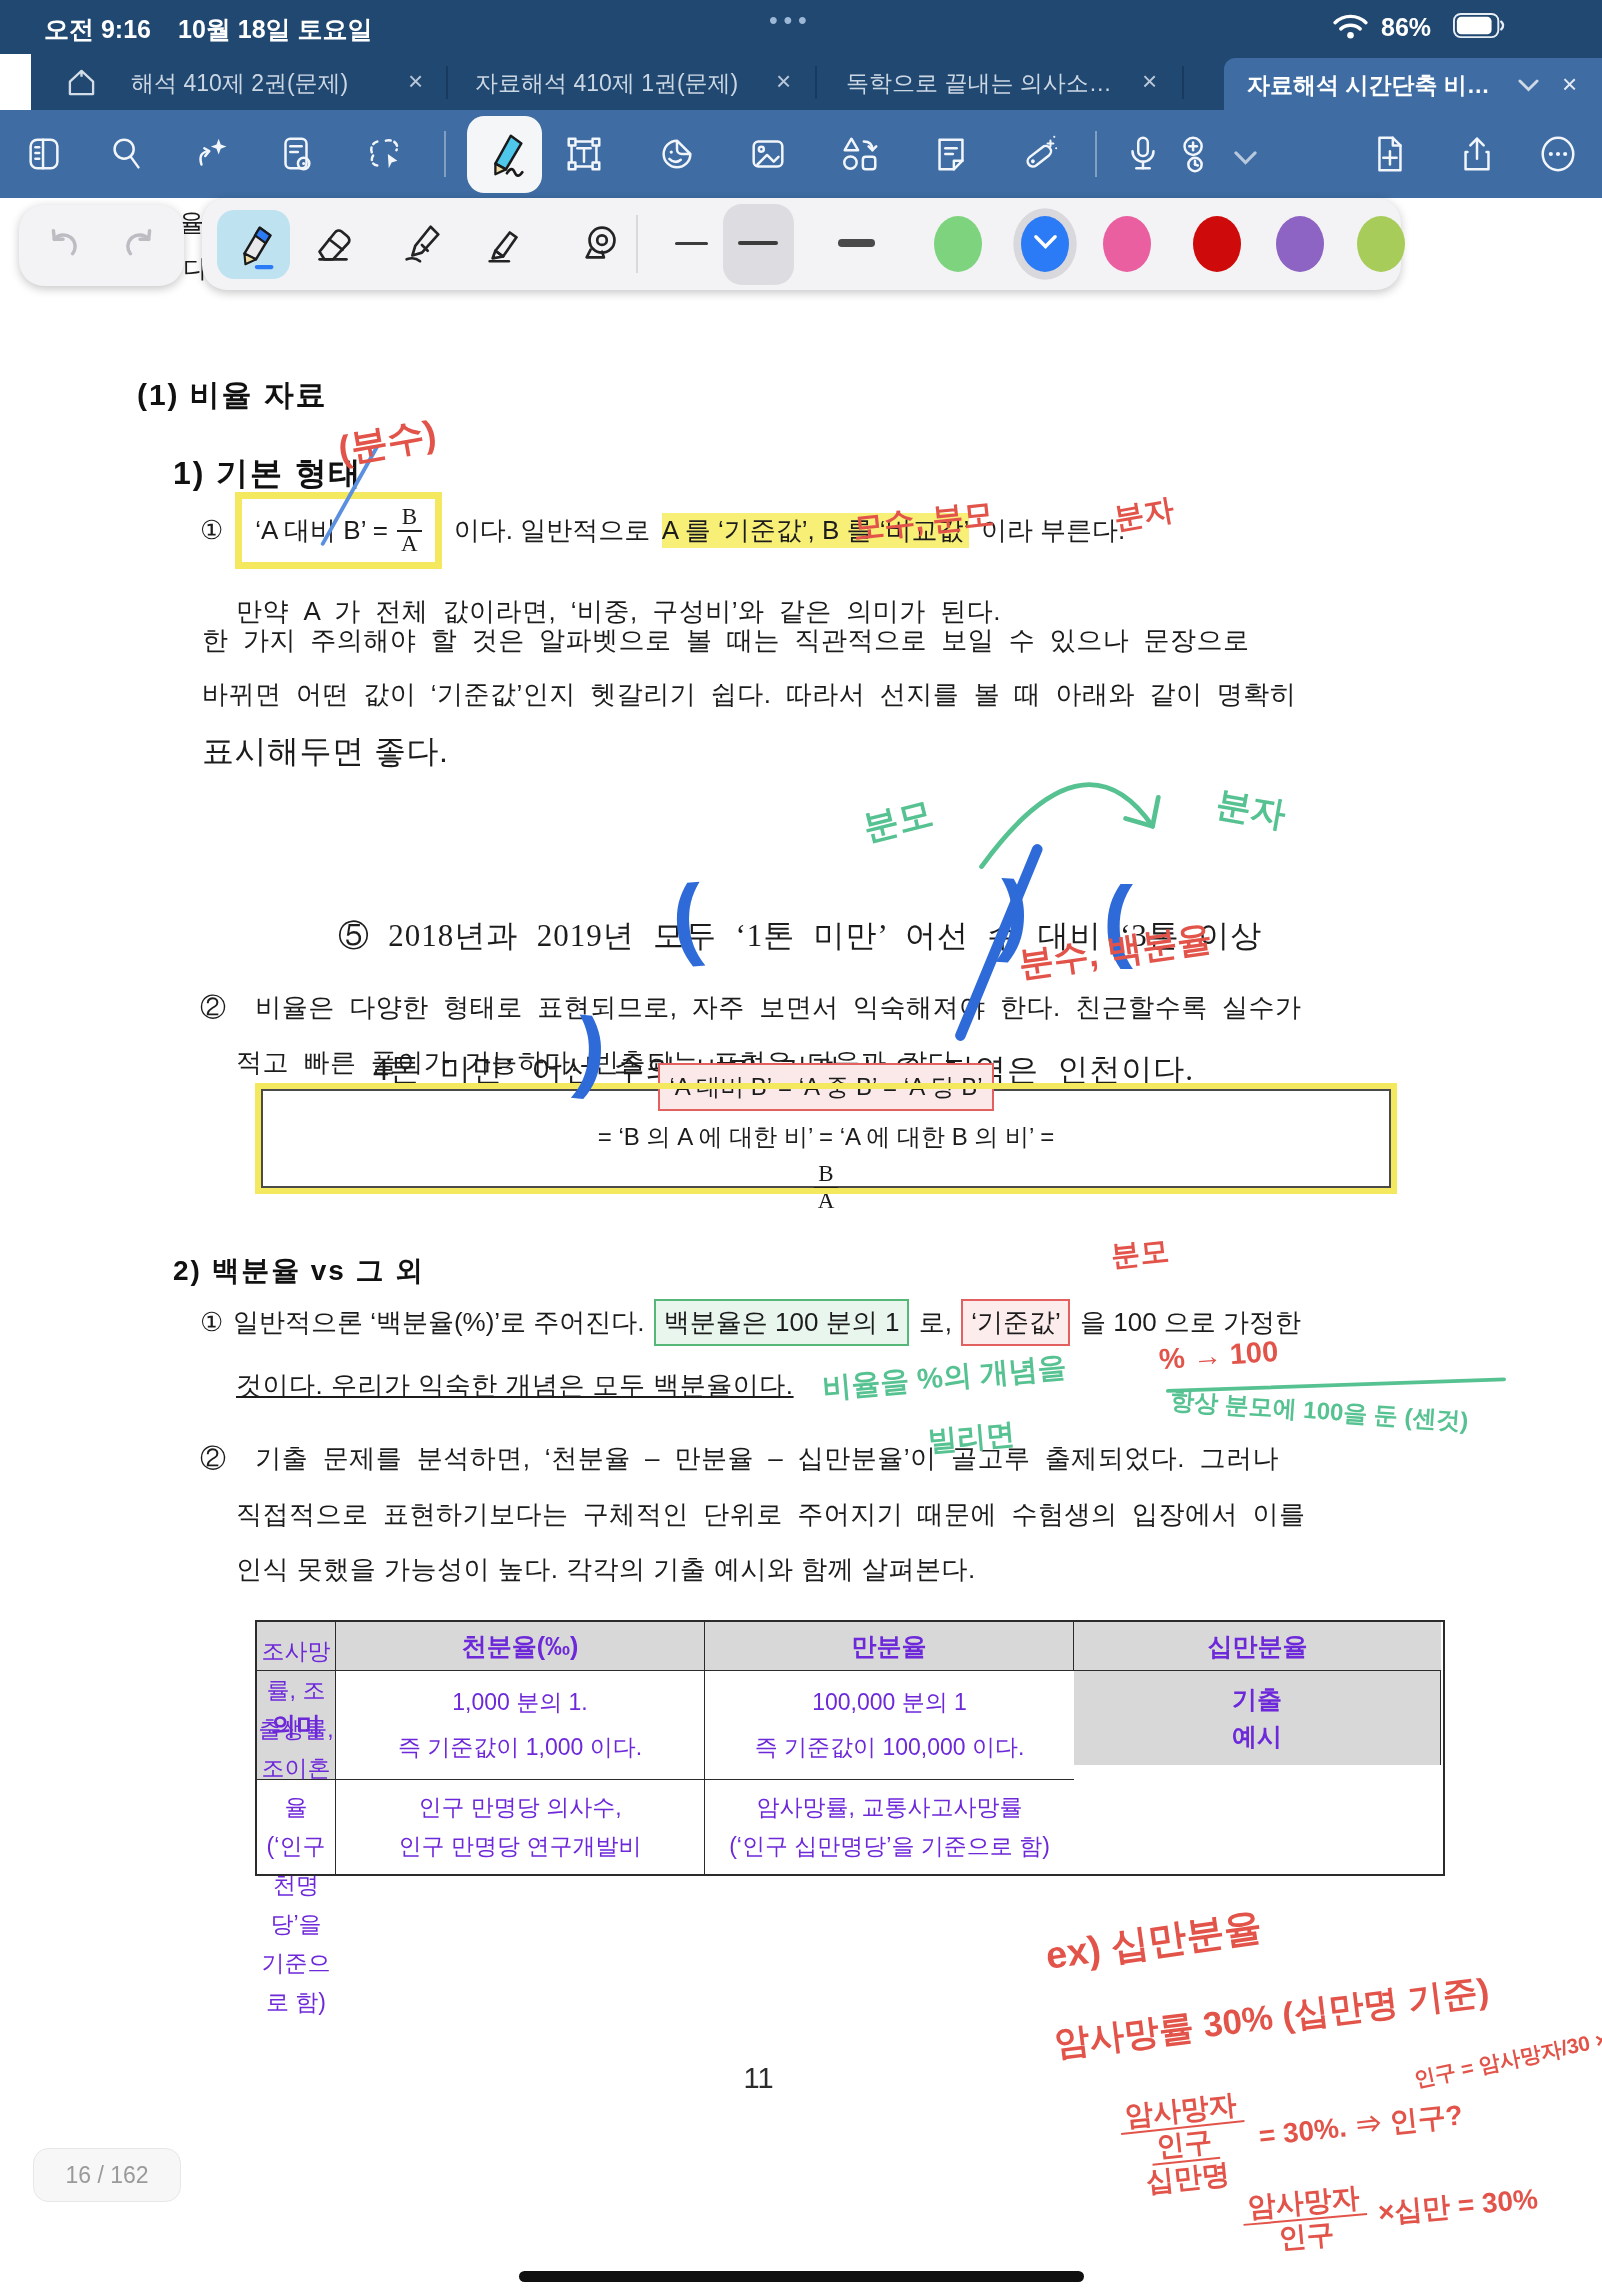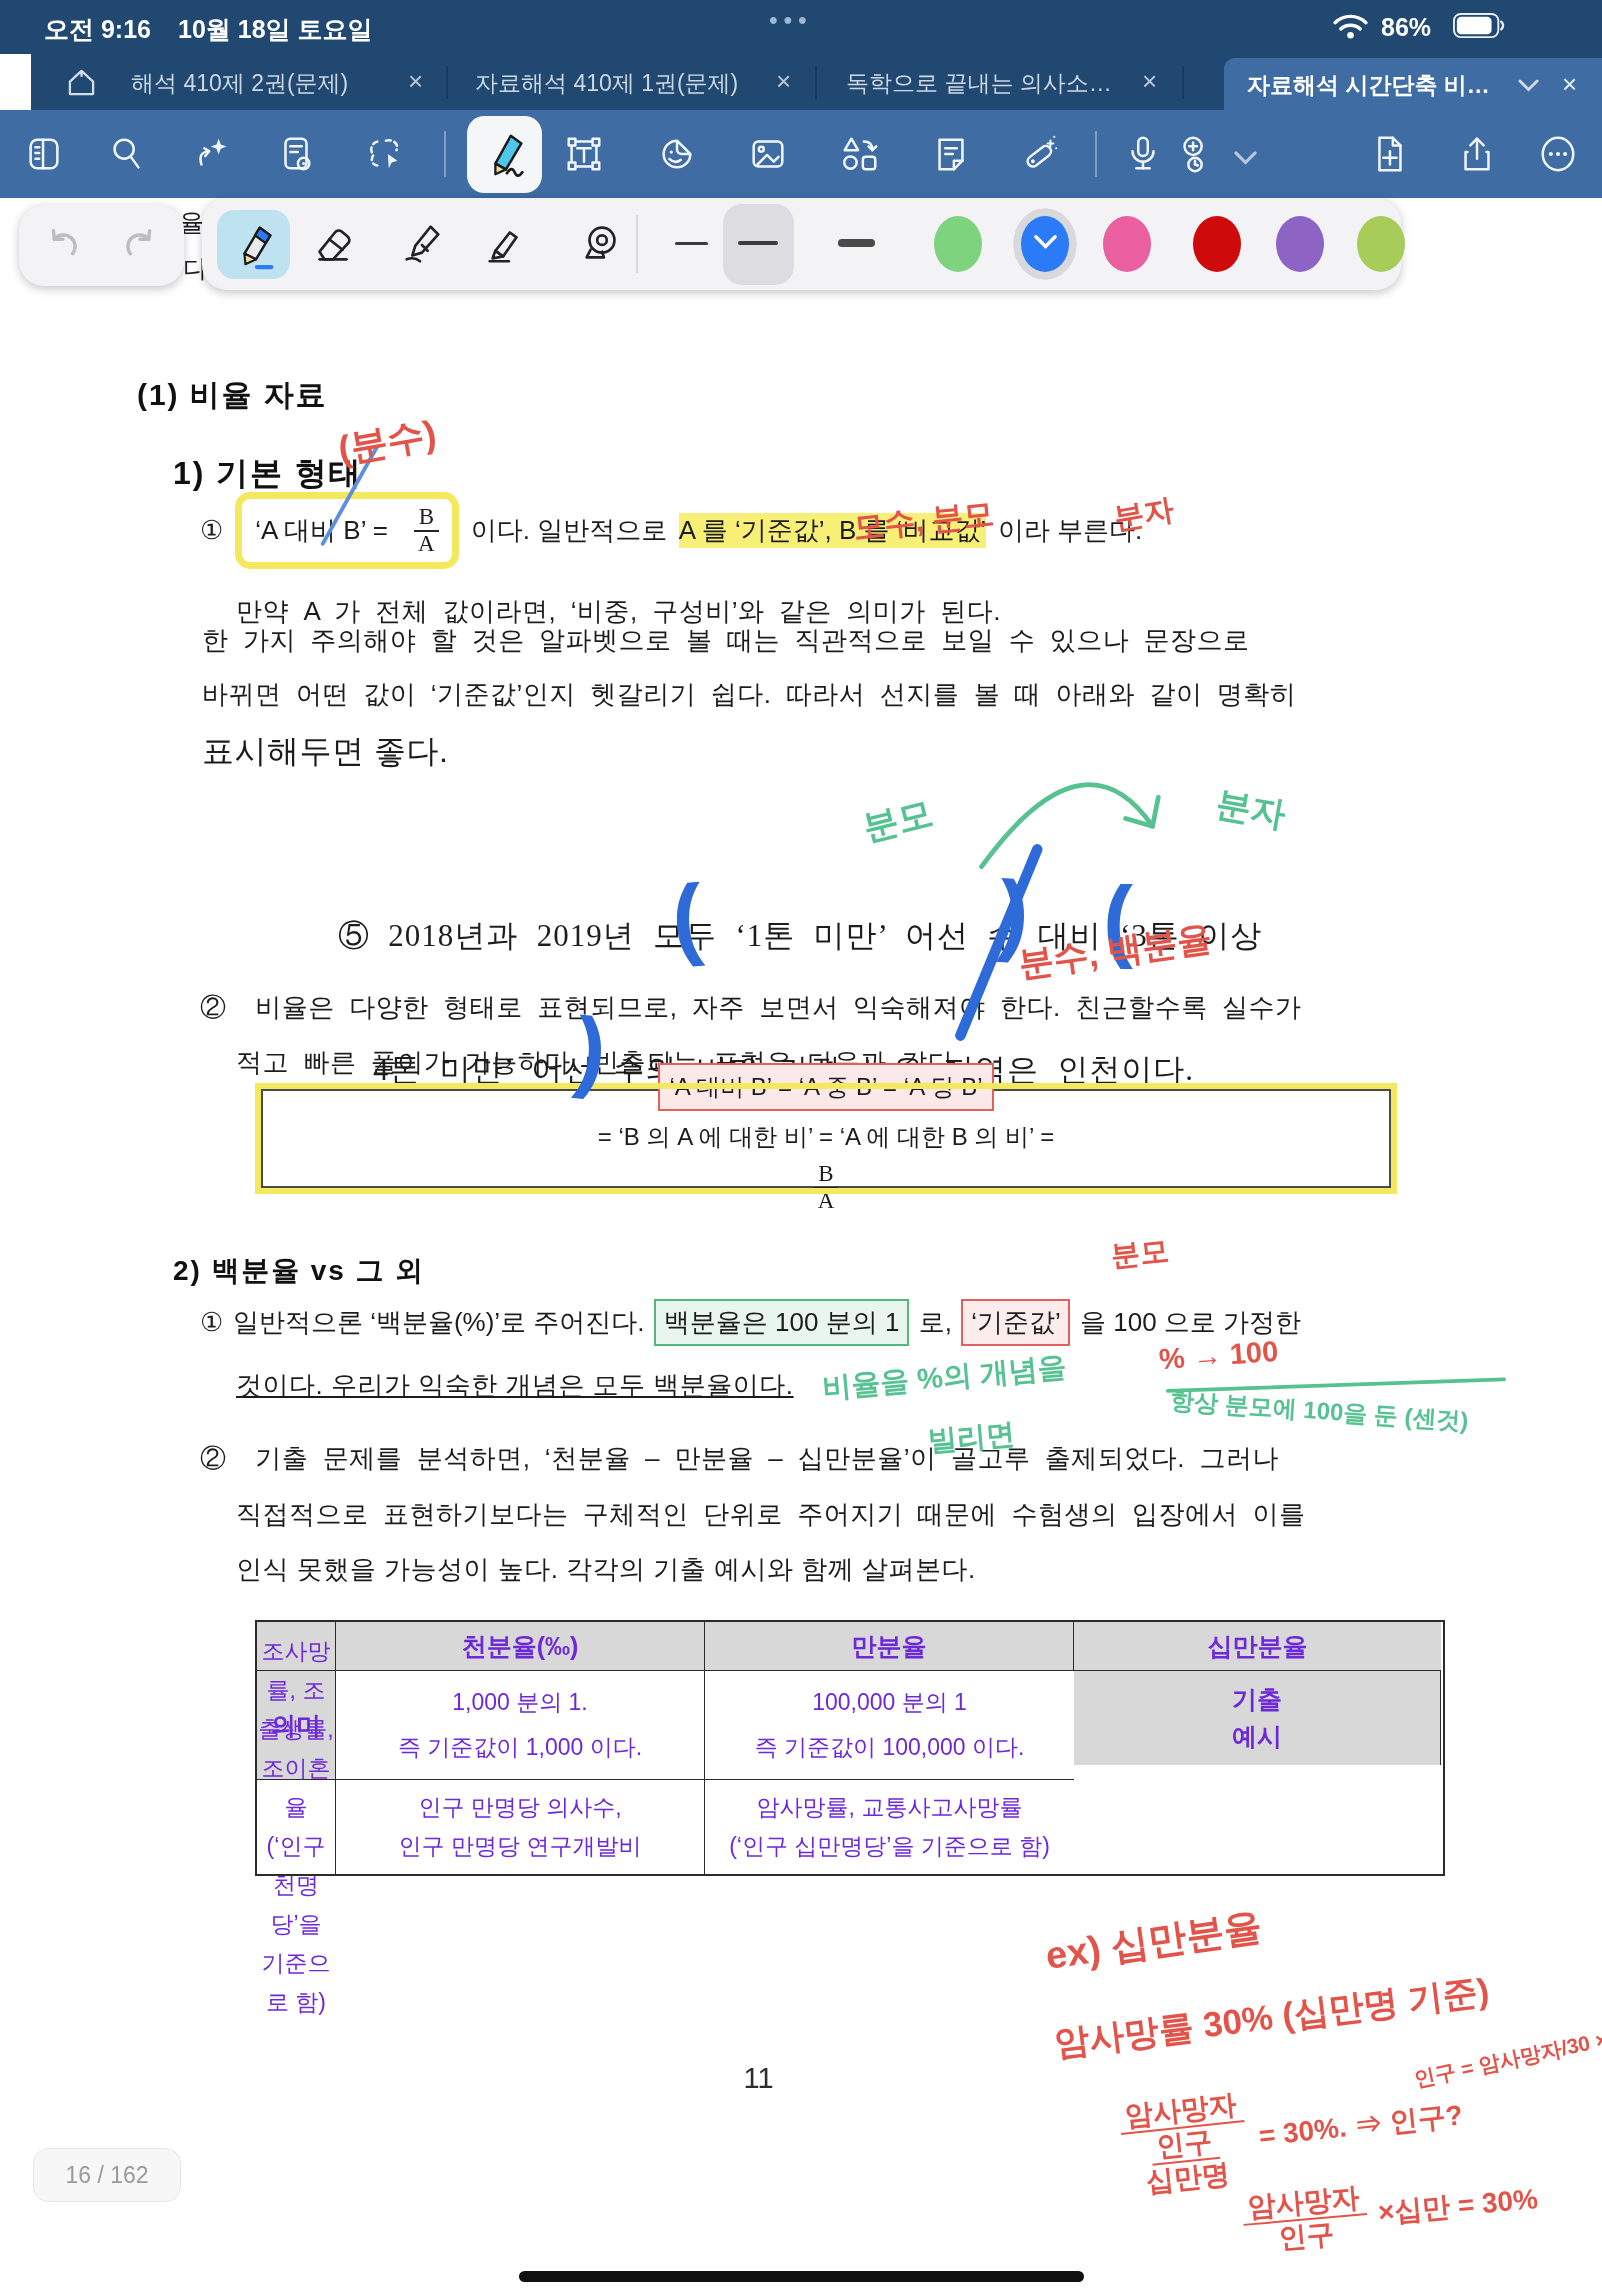--- a/index.html
+++ b/index.html
@@ -33,21 +33,21 @@
   .pt-div{position:absolute;left:434px;top:17.3px;width:1.9px;height:58px;background:#d9d9dd;}
   .thick-sel{position:absolute;left:521px;top:5.8px;width:71px;height:81px;background:#dddde1;border-radius:19px;}
   .tline{position:absolute;background:#3c3c3c;border-radius:3.8px;}
   .dot{position:absolute;top:18px;width:48px;height:56px;border-radius:50%;}
   .dot-sel-ring{box-shadow:0 0 0 7.7px #d8d8dd;}
   .dot .chev{position:absolute;left:11.5px;top:17.3px;}
   
   .doc-text{color:#1c1c1c;}
   .h-bold{font-weight:700;color:#111;}
   .just{letter-spacing:0.5px;word-spacing:6.7px;white-space:nowrap;}
-  .ybox{border:7.7px solid #f4e95e;border-radius:15px;padding:5.8px 13.4px;display:inline-flex;align-items:center;gap:26px;position:relative;}
+  .ybox{border:7.7px solid #f4e95e;border-radius:0;padding:5.8px 13.4px;display:inline-flex;align-items:center;gap:9px;position:relative;}
   .hl{background:#f8ef77;}
   .frac{display:inline-flex;flex-direction:column;align-items:center;line-height:1.05;font-size:23px;font-family:"Liberation Serif",serif;}
   .frac .n{border-bottom:2.4px solid #222;padding:0 4.8px 1px;}
   .serifline{font-family:"Liberation Serif",serif;color:#1d1d1d;white-space:nowrap;letter-spacing:1px;word-spacing:9.6px;}
   .bpar{color:#2e6bd8;font-size:90px;font-weight:700;line-height:1;z-index:6;}
   .hw{font-weight:700;white-space:nowrap;z-index:7;}
   .hw.red{color:#e2544a;}
   .hw.green{color:#57c291;}
   .fbox{border:2.4px solid #4a4a4a;outline:6.7px solid #f4e95e;background:#fff;display:flex;align-items:center;justify-content:center;gap:9.6px;font-size:24px;color:#1c1c1c;}
   .rbox{border:2.9px solid #e26060;background:#fbe9e9;padding:5.8px 9.6px;white-space:nowrap;}

